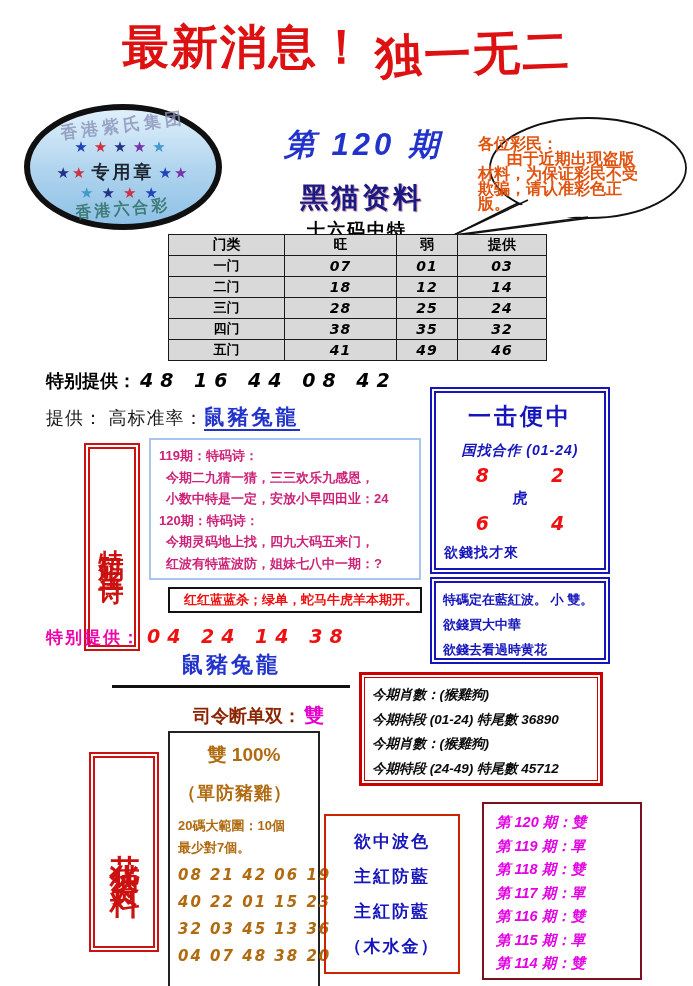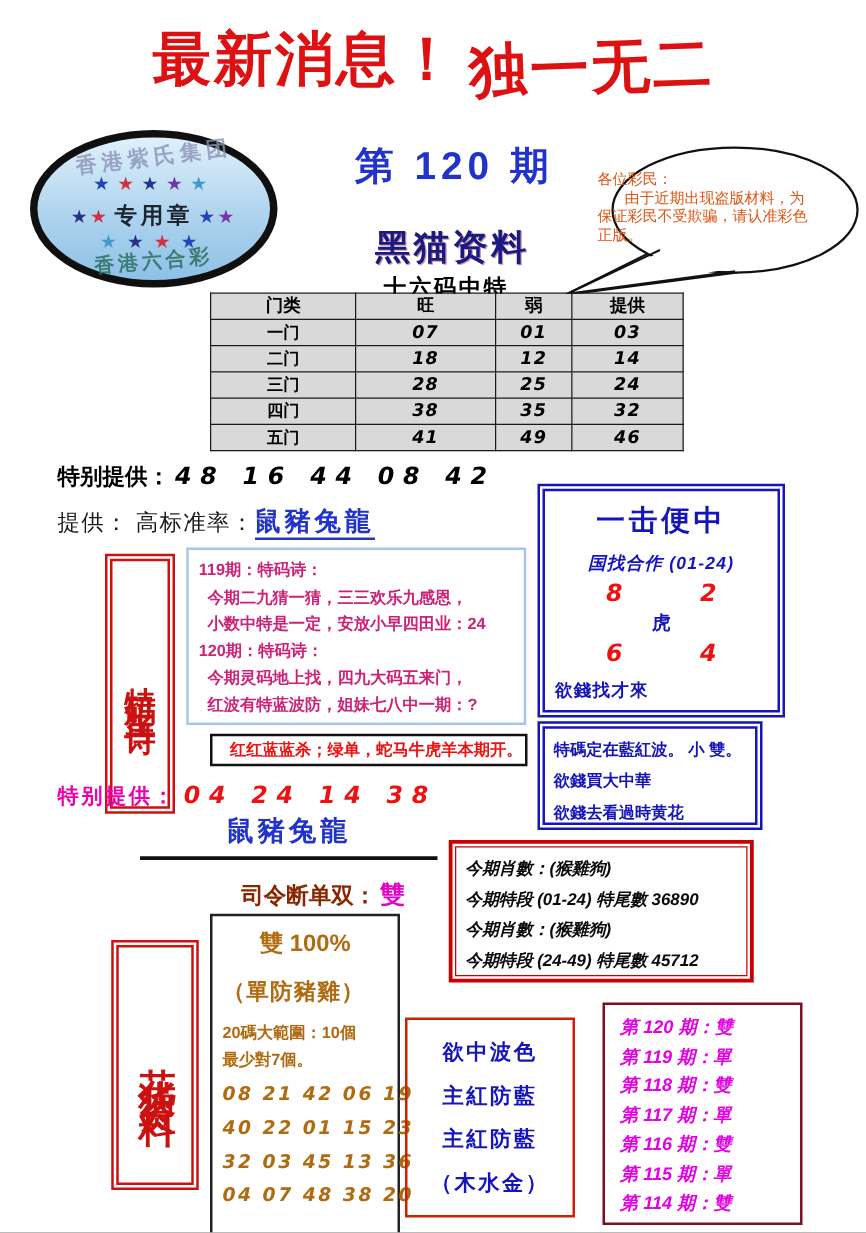--- a/index.html
+++ b/index.html
@@ -29,39 +29,39 @@
   #stamp .arc-top { top:4px; transform:rotate(-7deg); color:#8a93b8; font-weight:bold; font-size:17px; letter-spacing:4px; opacity:.8; }
   #stamp .stars1 { top:28px; font-size:15px; letter-spacing:6px; }
   #stamp .mid { top:50px; font-size:15px; letter-spacing:2px; }
   #stamp .mid .seal { font-size:18px; font-weight:bold; color:#1c2430; margin:0 4px; letter-spacing:3px; }
   #stamp .stars2 { top:74px; font-size:15px; letter-spacing:8px; }
   #stamp .arc-bottom { bottom:4px; transform:rotate(-5deg); color:#2f6f63; font-weight:bold; font-size:16px; letter-spacing:3px; opacity:.85; }
   .st-b{color:#2244bb;} .st-p{color:#7733aa;} .st-r{color:#cc3344;} .st-n{color:#223388;} .st-c{color:#4499cc;}
 
   
   #issue-heading {
-    left:284px; top:112px; color:#2233cc; font-weight:bold; 
+    left:284px; top:124px; color:#2233cc; font-weight:bold; font-style:italic;
     font-size:31px; letter-spacing:4px; white-space:nowrap;
   }
   #brand-heading {
     left:0; width:693px; top:179px; text-align:center; padding-right:0;
     color:#1a1a82; font-weight:bold; font-size:28px; letter-spacing:3px;
     text-shadow:1px 1px 0 #c9a; 
   }
   #brand-heading { left:30px; width:640px; text-align:left; padding-left:270px; }
   #table-title {
     left:168px; top:218px; width:378px; text-align:center;
     color:#000; font-weight:bold; font-size:18px; letter-spacing:2px;
   }
 
   
   #bubble-svg { left:438px; top:116px; width:252px; height:128px; }
   #bubble-text {
     left:478px; top:136px; width:172px;
-    color:#e05410; font-weight:normal; font-size:12px; line-height:15px;
+    color:#e05410; font-weight:bold; font-size:16px; line-height:15px;
   }
   #bubble-text .indent { text-indent:1.8em; }
 
   
   #code-table { left:168px; top:234px; width:378px; border-collapse:collapse; table-layout:fixed; }
   #code-table th, #code-table td {
     background:#d9d9d9; border:1.5px solid #1a1a1a; height:21px;
     text-align:center; vertical-align:middle;
   }
   #code-table th { font-size:14px; font-weight:bold; color:#000;margin-left:28px; }
@@ -133,21 +133,21 @@
   
   #info-box {
     left:359px; top:672px; width:244px; height:114px;
     border:3px solid #cc0000; padding:8px 10px; color:#0a0a0a;
     font-weight:bold; font-size:13.5px; line-height:24.5px; white-space:nowrap;font-style:italic;
   }
   #info-box::before { content:""; position:absolute; inset:2px; border:1.5px solid #cc0000; pointer-events:none; }
 
   
   .bluebox { border:6px double #1515bb; background:#fff; }
-  #hit-box { left:430px; top:387px; width:198px; height:187px; }
+  #hit-box { left:430px; top:387px; width:180px; height:187px; }
   #hit-box .title { text-align:center; margin-top:8px; color:#1515bb; font-family:"Liberation Serif", serif; font-weight:bold; font-size:23px; letter-spacing:3px; }
   #hit-box .subtitle { text-align:center; margin-top:10px; color:#1515bb; font-weight:bold; font-style:italic; font-size:14px; letter-spacing:1px; }
   #hit-box .numrow { display:flex; justify-content:center; gap:62px; color:#ee1111; font-family:"DejaVu Sans", sans-serif; font-style:italic; font-weight:bold; font-size:19px; }
   #hit-box .r1 { margin-top:4px; }
   #hit-box .cc { text-align:center; color:#1515bb; font-weight:bold; font-size:15px; margin-top:3px; }
   #hit-box .r2 { margin-top:4px; }
   #hit-box .footer { position:absolute; left:8px; bottom:6px; color:#1515bb; font-weight:bold; font-size:14px; letter-spacing:1px; }
   #tip-box {
     left:430px; top:577px; width:180px; height:87px;
     padding:4px 7px; color:#1515bb; font-weight:bold; font-size:13px; line-height:25px; white-space:nowrap;

